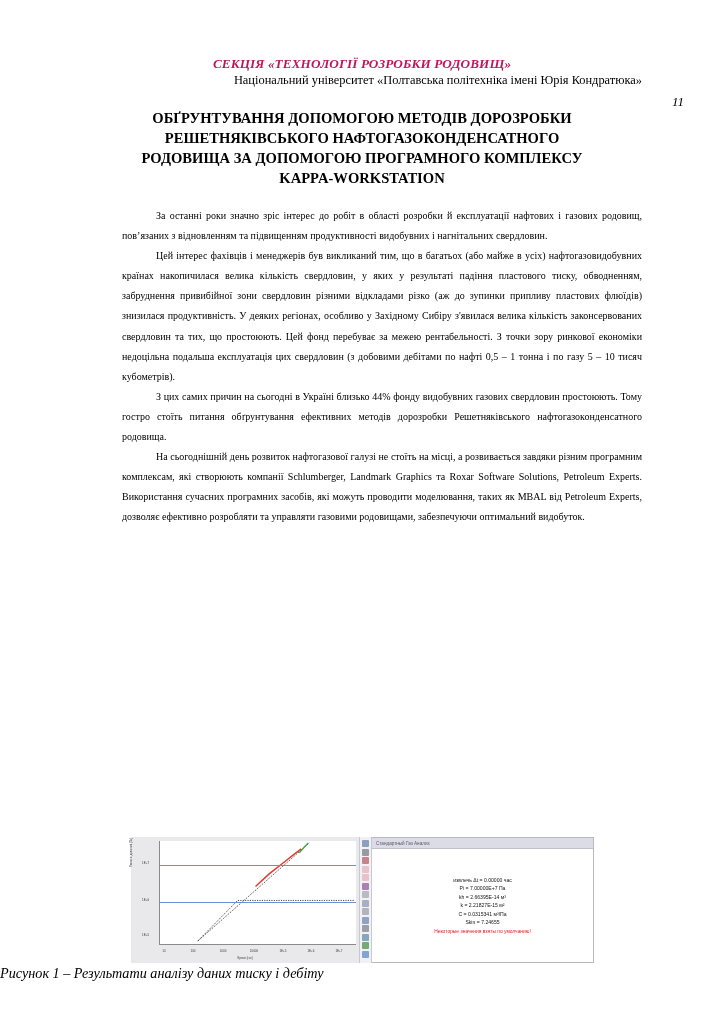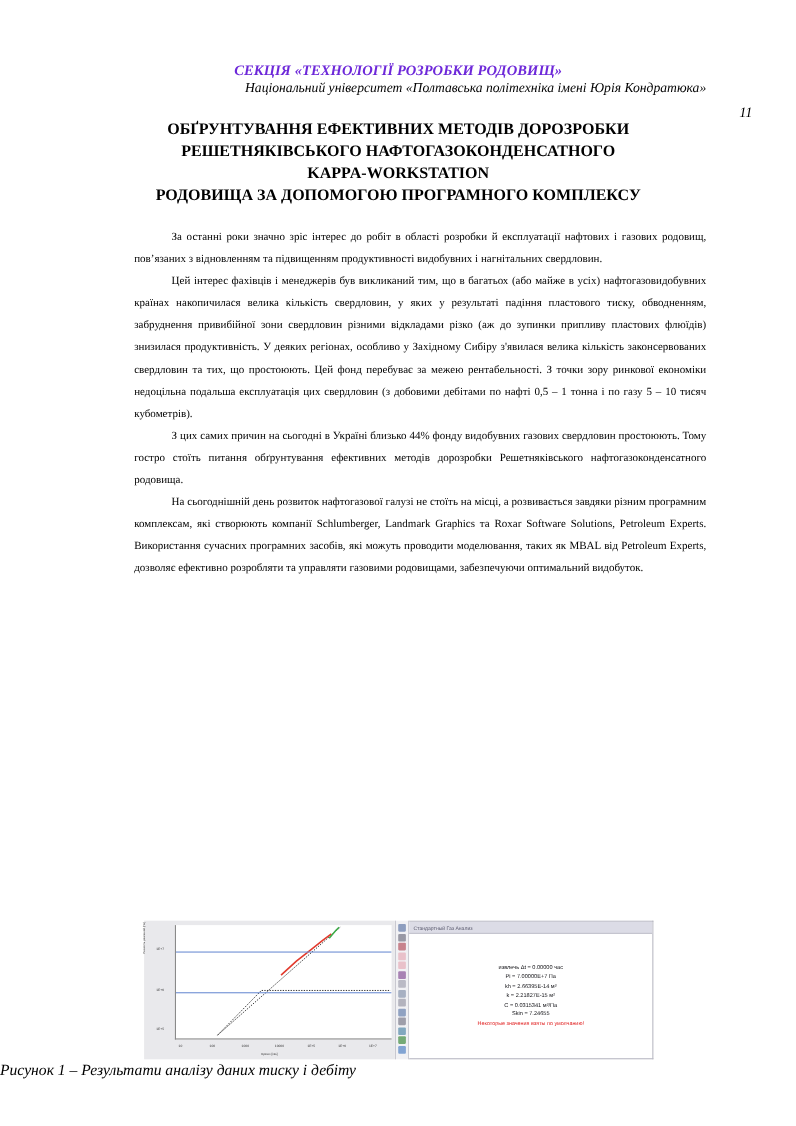--- a/index.html
+++ b/index.html
@@ -26,41 +26,40 @@
     position: absolute;
     top: 38px;
     right: 40px;
     font-size: 13px;
     font-family: "Liberation Serif", serif;
     font-style: italic;
   }
   .section-header {
     margin-top: 56px;
     text-align: center;
-    color: #6d28d9;
+    color: #be185d;
     font-weight: bold;
     font-style: italic;
     font-size: 13.2px;
     letter-spacing: 0.1px;
   }
   .udk {
     margin-top: 22px;
     font-weight: bold;
     font-size: 15.5px;
   }
   .authors {
     margin-top: 6px;
     text-align: right;
     font-style: italic;
     font-size: 13.4px;
     line-height: 17.5px;
   }
   .affiliation {
     text-align: right;
-    font-style: italic;
     font-size: 12.4px;
     margin-top: 1px;
   }
   .title {
     margin-top: 20px;
     text-align: center;
     font-weight: bold;
     font-size: 14.6px;
     line-height: 20px;
   }
@@ -224,24 +223,24 @@
 <div class="page">
 
   <div class="page-number">11</div>
 
   <div class="section-header">СЕКЦІЯ «ТЕХНОЛОГІЇ РОЗРОБКИ РОДОВИЩ»</div>
 
 
   <div class="affiliation">Національний університет «Полтавська політехніка імені Юрія Кондратюка»</div>
 
   <div class="title">
-    <div>ОБҐРУНТУВАННЯ ЕФЕКТИВНИХ МЕТОДІВ ДОРОЗРОБКИ</div>
+    <div>ОБҐРУНТУВАННЯ ДОПОМОГОЮ МЕТОДІВ ДОРОЗРОБКИ</div>
     <div>РЕШЕТНЯКІВСЬКОГО НАФТОГАЗОКОНДЕНСАТНОГО</div>
+    <div>РОДОВИЩА ЗА ДОПОМОГОЮ ПРОГРАМНОГО КОМПЛЕКСУ</div>
     <div>KAPPA-WORKSTATION</div>
-    <div>РОДОВИЩА ЗА ДОПОМОГОЮ ПРОГРАМНОГО КОМПЛЕКСУ</div>
   </div>
 
   <div class="body-text">
     <p>За останні роки значно зріс інтерес до робіт в області розробки й експлуатації нафтових і газових родовищ, пов’язаних з відновленням та підвищенням продуктивності видобувних і нагнітальних свердловин.</p>
     <p>Цей інтерес фахівців і менеджерів був викликаний тим, що в багатьох (або майже в усіх) нафтогазовидобувних країнах накопичилася велика кількість свердловин, у яких у результаті падіння пластового тиску, обводненням, забруднення привибійної зони свердловин різними відкладами різко (аж до зупинки припливу пластових флюїдів) знизилася продуктивність. У деяких регіонах, особливо у Західному Сибіру з'явилася велика кількість законсервованих свердловин та тих, що простоюють. Цей фонд перебуває за межею рентабельності. З точки зору ринкової економіки недоцільна подальша експлуатація цих свердловин (з добовими дебітами по нафті 0,5 – 1 тонна і по газу 5 – 10 тисяч кубометрів).</p>
     <p>З цих самих причин на сьогодні в Україні близько 44% фонду видобувних газових свердловин простоюють. Тому гостро стоїть питання обґрунтування ефективних методів дорозробки Решетняківського нафтогазоконденсатного родовища.</p>
     <p>На сьогоднішній день розвиток нафтогазової галузі не стоїть на місці, а розвивається завдяки різним програмним комплексам, які створюють компанії Schlumberger, Landmark Graphics та Roxar Software Solutions, Petroleum Experts. Використання сучасних програмних засобів, які можуть проводити моделювання, таких як MBAL від Petroleum Experts, дозволяє ефективно розробляти та управляти газовими родовищами, забезпечуючи оптимальний видобуток.</p>
   </div>
 
   <div class="figure">

